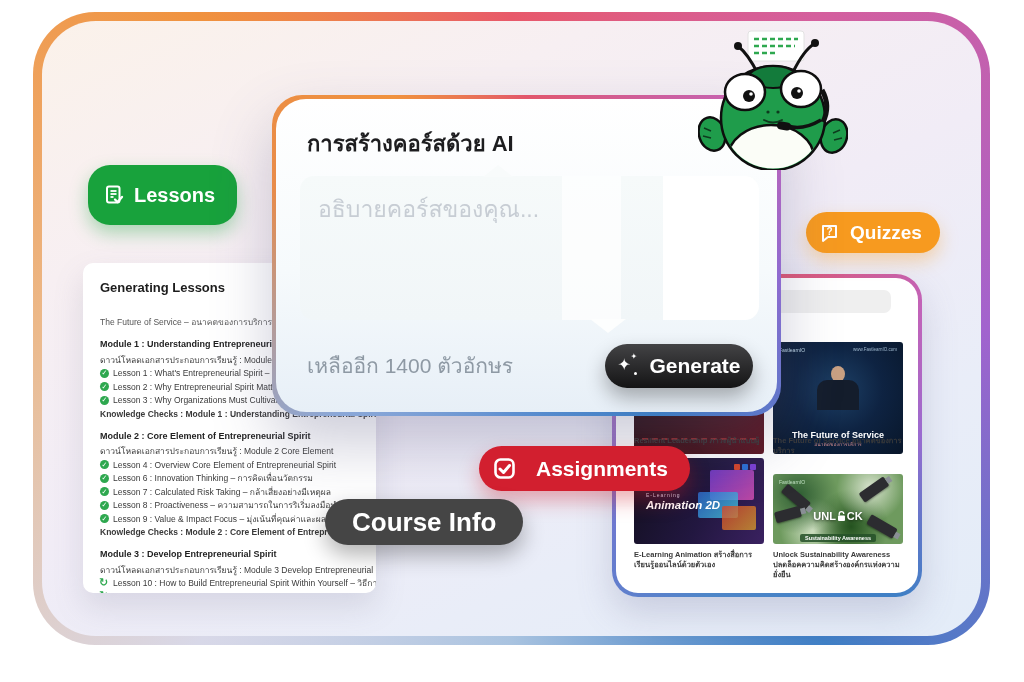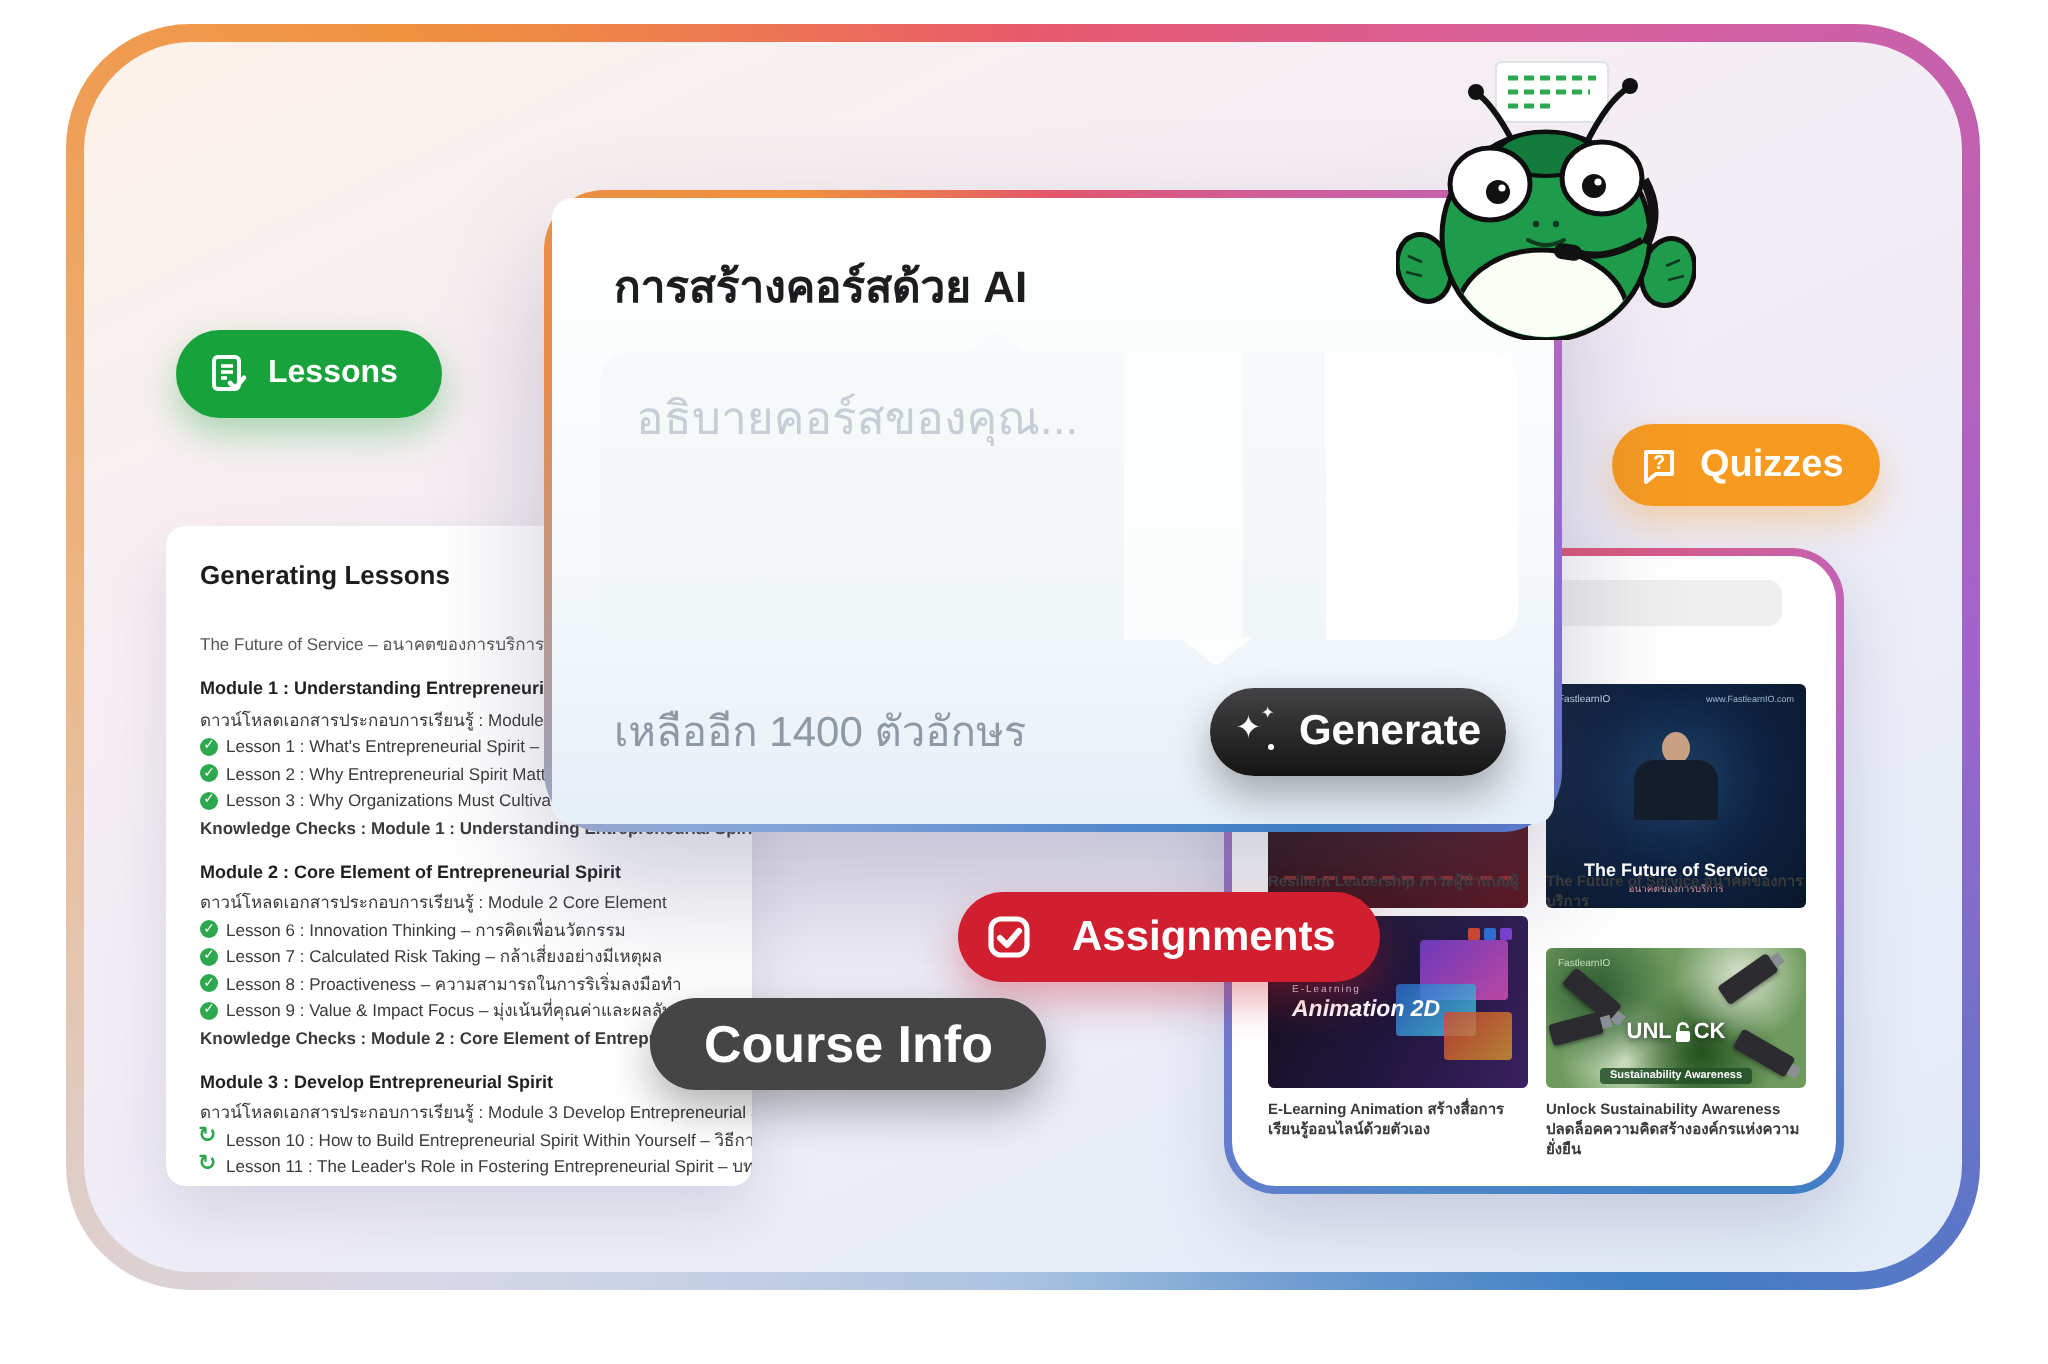--- a/index.html
+++ b/index.html
@@ -11,21 +11,21 @@
     background:conic-gradient(from 0deg at 50% 50%,
       #E8596A 0deg,#D45F9E 45deg,#A263CE 90deg,#3F7FC5 135deg,#A9C3E0 180deg,
       #D8D8E8 225deg,#ECB98A 270deg,#F0923E 315deg,#E8596A 360deg);
     z-index:0;}
   .frame-inner{width:100%;height:100%;border-radius:54px;
     background:linear-gradient(155deg,#FBF2EA 0%,#F7EFF2 25%,#F1ECF6 50%,#E9EDF8 75%,#E3ECF8 100%);}
 
   
   .pill{position:absolute;display:flex;align-items:center;gap:9px;color:#fff;font-weight:600;
     border:none;cursor:pointer;white-space:nowrap;}
-  .pill-lessons{left:88px;top:165px;height:44px;border-radius:22px;padding:0 22px 0 15px;font-size:16px;
+  .pill-lessons{left:88px;top:165px;height:60px;border-radius:22px;padding:0 22px 0 15px;font-size:20px;
     background:#18A23C;box-shadow:0 8px 18px rgba(24,162,60,.35);z-index:2;}
   .pill-quizzes{left:806px;top:212px;height:41px;border-radius:21px;padding:0 18px 0 13px;font-size:19px;
     background:#F79A1F;box-shadow:0 8px 18px rgba(247,154,31,.35);z-index:2;}
   .pill-assignments{left:479px;top:446px;height:45px;border-radius:23px;padding:0 22px 0 14px;font-size:21px;
     background:#D21F2F;box-shadow:0 10px 20px rgba(210,31,47,.35);z-index:4;gap:20px;}
   .pill-courseinfo{left:325px;top:499px;height:46px;border-radius:23px;padding:0 27px;font-size:26px;
     background:#454545;box-shadow:0 10px 22px rgba(0,0,0,.3);z-index:4;}
   .pill svg{display:block;}
 
   
@@ -91,21 +91,21 @@
   .unlock-sub{position:absolute;left:0;right:0;top:52px;text-align:center;}
   .unlock-sub span{display:inline-block;background:rgba(36,80,40,.85);color:#fff;font-size:5.5px;font-weight:700;
     padding:1px 5px;border-radius:2px;}
   .t4 .t-brand{color:#BFE0C0;}
 
   
   .modal{position:absolute;left:272px;top:95px;width:509px;height:321px;border-radius:30px;padding:4px;
     background:conic-gradient(from 0deg at 50% 50%,
       #E2566B 0deg,#C263B8 60deg,#8F6BD0 95deg,#3F7FC5 140deg,#5E8FD0 185deg,#8BA8D8 230deg,#E88B4A 285deg,#F0923E 320deg,#E2566B 360deg);
     box-shadow:0 28px 60px rgba(90,90,130,.3);z-index:3;}
-  .modal-inner{position:relative;width:100%;height:100%;border-radius:10px;
+  .modal-inner{position:relative;width:100%;height:100%;border-radius:30px;
     background:linear-gradient(180deg,#FFFFFF 0%,#F6FAFC 55%,#E7EFF7 100%);}
   .modal-title{position:absolute;left:31px;top:27px;font-size:22px;font-weight:700;color:#1d1d1f;white-space:nowrap;}
   .input-panel{position:absolute;left:24px;top:77px;width:459px;height:144px;border-radius:14px;
     background:linear-gradient(180deg,#F6FAFA 0%,#F1F6F8 100%);}
   .input-panel .strip1{position:absolute;left:57%;top:0;bottom:0;width:13%;background:rgba(255,255,255,.7);}
   .input-panel .strip2{position:absolute;right:0;top:0;bottom:0;width:21%;background:#fff;border-radius:0 14px 14px 0;}
   .tail-up{position:absolute;left:183px;top:-11px;width:0;height:0;
     border-left:15px solid transparent;border-right:15px solid transparent;border-bottom:12px solid #F8FBFB;}
   .tail-down{position:absolute;left:290px;bottom:-13px;width:0;height:0;
     border-left:18px solid transparent;border-right:18px solid transparent;border-top:14px solid #FDFEFE;}
@@ -154,20 +154,24 @@
         <span class="ic done"></span>
         <span>Lesson 3 : Why Organizations Must Cultivate Entrepreneurial Spirit</span>
       </div>
     <div class="lrow kc">
         <span>Knowledge Checks : Module 1 : Understanding Entrepreneurial Spirit</span>
       </div>
 
     <div class="mod-h">Module 2 : Core Element of Entrepreneurial Spirit</div>
     <div class="lrow">
         <span>ดาวน์โหลดเอกสารประกอบการเรียนรู้ : Module 2 Core Element</span>
+      </div>
+    <div class="lrow">
+        <span class="ic done"></span>
+        <span>Lesson 4 : Overview Core Element of Entrepreneurial Spirit</span>
       </div>
     <div class="lrow">
         <span class="ic done"></span>
         <span>Lesson 6 : Innovation Thinking – การคิดเพื่อนวัตกรรม</span>
       </div>
     <div class="lrow">
         <span class="ic done"></span>
         <span>Lesson 7 : Calculated Risk Taking – กล้าเสี่ยงอย่างมีเหตุผล</span>
       </div>
     <div class="lrow">

